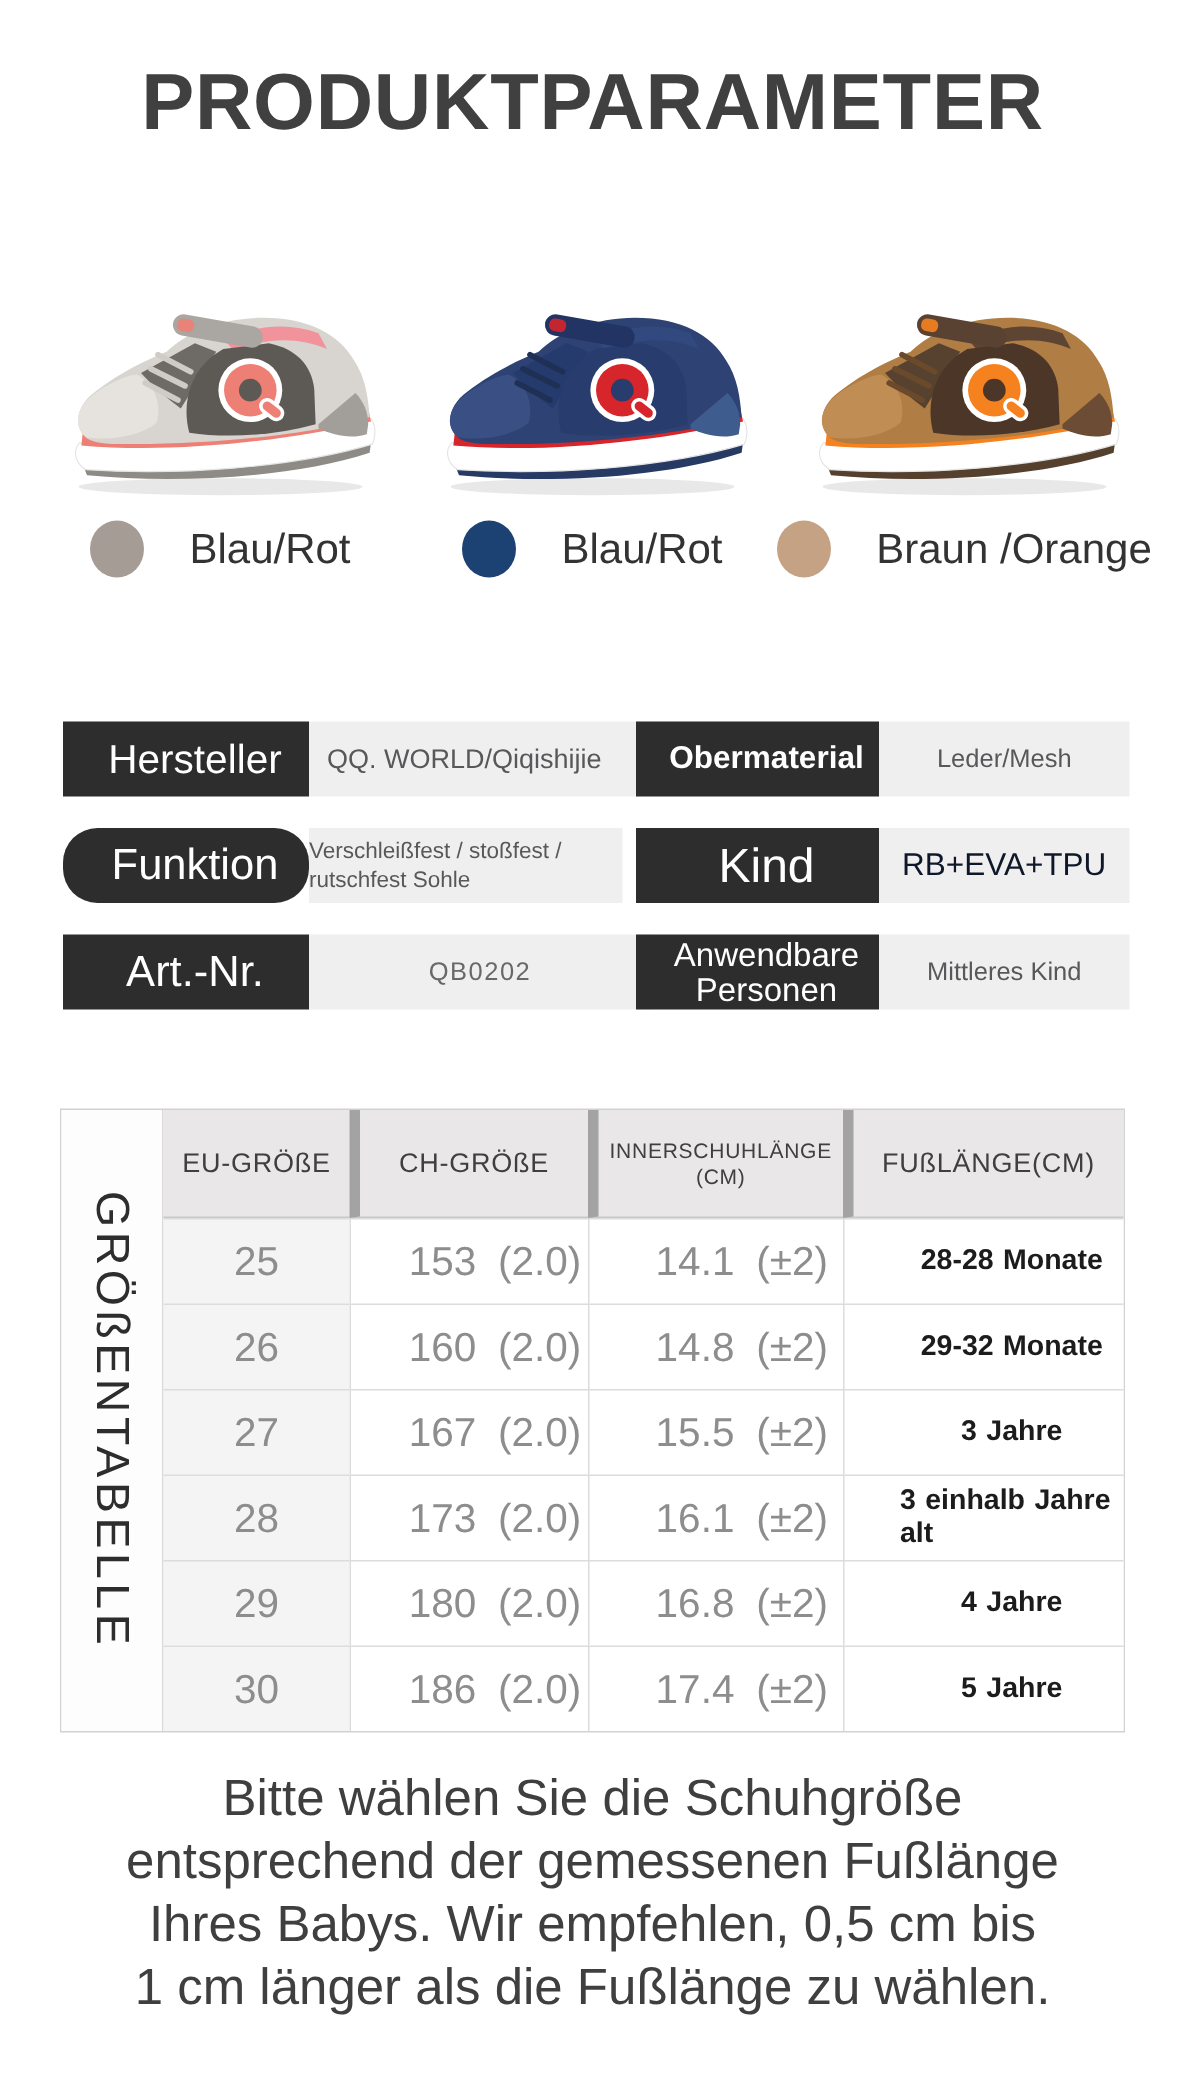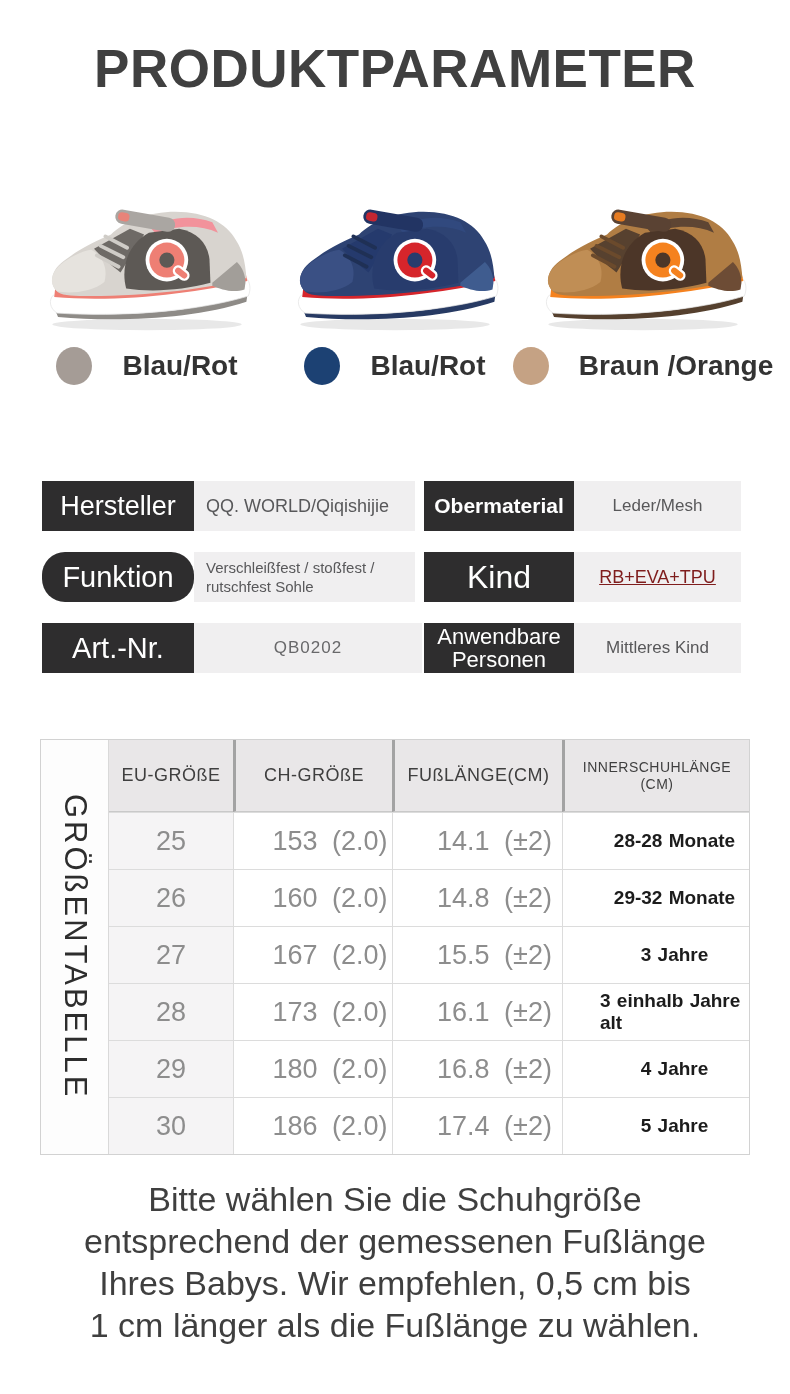--- a/index.html
+++ b/index.html
@@ -19,47 +19,47 @@
   .shoes-row{
     margin-top:92px;padding:0 26px;
     display:flex;justify-content:space-between;
   }
   .shoe-cell{width:242px;display:flex;flex-direction:column;align-items:center;}
   .shoe-cell svg{width:238px;height:142px;display:block;}
   .swatch-row{
     margin-top:14px;display:flex;align-items:center;gap:30px;white-space:nowrap;
   }
   .swatch{width:36px;height:38px;border-radius:50%;flex:0 0 auto;}
-  .swatch-label{font-size:28px;font-weight:700;color:#333333;}
+  .swatch-label{font-size:28px;font-weight:400;color:#333333;}
 
   
   .params{
     margin:96px 0 0 42px;width:699px;
     display:grid;grid-template-columns:373px 317px;column-gap:9px;row-gap:21px;
   }
   .pair{display:flex;height:50px;}
   .plabel{
     background:#2e2d2e;color:#ffffff;display:flex;align-items:center;justify-content:center;
-    text-align:center;flex:0 0 auto;
+    text-align:center;flex:0 0 auto;padding-left:12px;
   }
   .pvalue{
     background:#f0eff0;color:#58585a;display:flex;align-items:center;justify-content:center;
     flex:0 0 auto;font-size:17px;
   }
   .pair-left  .plabel{width:152px}  .pair-left  .pvalue{width:228px}
   .pair-right .plabel{width:150px}  .pair-right .pvalue{width:167px}
   .plabel-0{font-size:27px;}
   .plabel-1{font-size:21px;font-weight:700;}
   .plabel-2{font-size:29px;border-radius:23px;}
   .plabel-3{font-size:32px;}
   .plabel-4{font-size:29px;}
   .plabel-5{font-size:22px;line-height:23px;}
   .pvalue-0{font-size:18px;justify-content:flex-start;padding-left:12px;width:209px !important;}
-  .pvalue-2{font-size:15px;line-height:19px;justify-content:flex-start;padding-left:12px;width:209px !important;}
-  .pvalue-3{font-size:18px;color:#7f1d1d;text-decoration:underline;}
+  .pvalue-2{font-size:15px;line-height:19px;justify-content:flex-start;width:209px !important;}
+  .pvalue-3{font-size:21px;color:#0f172a;}
   .pvalue-4{font-size:17px;letter-spacing:1px;color:#68686a;}
 
   
   .size-grid{
     margin:66px 0 0 40px;width:708px;
     display:grid;
     grid-template-columns:68px 124px 159px 170px 187px;
     grid-template-rows:72px repeat(6,57px);
     border:1px solid #d2d2d2;box-sizing:content-box;
   }
@@ -71,21 +71,21 @@
     writing-mode:vertical-rl;text-orientation:mixed;
     font-size:31px;letter-spacing:3px;color:#2d2d2d;
   }
   .hcell{
     background:#e9e7e8;border-bottom:1px solid #c9c9c9;
     display:flex;flex-direction:column;align-items:center;justify-content:center;
     font-size:18px;color:#3f3f3f;letter-spacing:0.5px;text-align:center;
   }
   .hcell .sub{font-size:14px;margin-top:1px;}
   .hcell.small{font-size:14px;}
-  .hcell.sep{border-left:3px solid #a3a3a3;}
+  .hcell.sep{border-left:7px solid #a3a3a3;}
   .dcell{
     display:flex;align-items:center;justify-content:center;
     font-size:27px;color:#8d8d8d;background:#ffffff;border-top:1px solid #dcdcdc;
   }
   .dcell.vline{border-left:1px solid #dcdcdc;}
   .dcell.col0{background:#f5f4f5;}
   .dcell.col1,.dcell.col2{word-spacing:7px;padding-left:34px;}
   .dcell.col3{font-size:19px;font-weight:700;color:#1c1c1c;word-spacing:1px;padding-left:37px;}
 
   
@@ -224,26 +224,26 @@
   <div class="size-grid" id="size-grid">
       <div class="side-cell">
         <span>GRÖßENTABELLE</span>
       </div>
       <div class="hcell">
         <span>EU-GRÖßE</span>
       </div>
       <div class="hcell sep">
         <span>CH-GRÖßE</span>
       </div>
-      <div class="hcell sep">
-        <span>FUßLÄNGE(CM)</span>
-      </div>
       <div class="hcell sep small">
         <span>INNERSCHUHLÄNGE</span>
         <span class="sub">(CM)</span>
+      </div>
+      <div class="hcell sep">
+        <span>FUßLÄNGE(CM)</span>
       </div>
       <div class="dcell col0">25</div>
       <div class="dcell col1 vline">153 (2.0)</div>
       <div class="dcell col2 vline">14.1 (±2)</div>
       <div class="dcell col3 vline">28-28 Monate</div>
       <div class="dcell col0">26</div>
       <div class="dcell col1 vline">160 (2.0)</div>
       <div class="dcell col2 vline">14.8 (±2)</div>
       <div class="dcell col3 vline">29-32 Monate</div>
       <div class="dcell col0">27</div>

